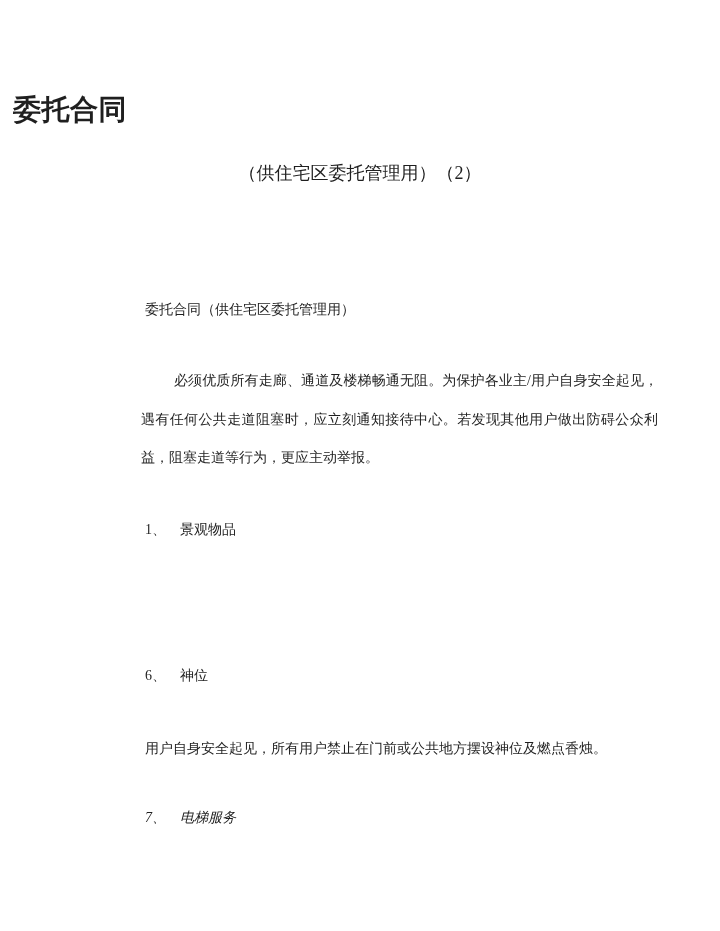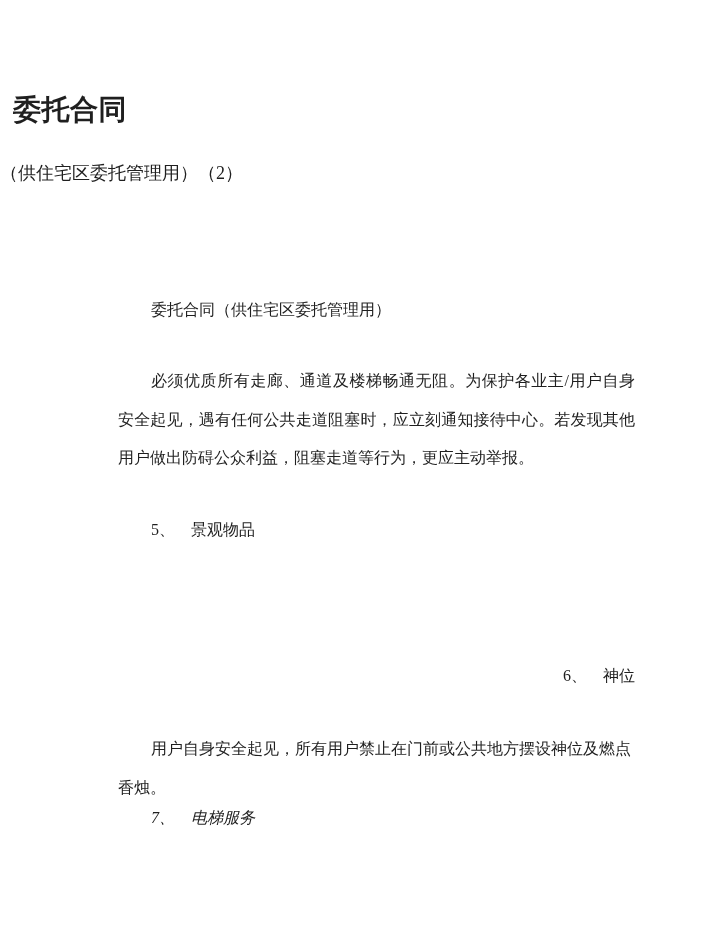--- a/index.html
+++ b/index.html
@@ -27,62 +27,64 @@
     font-weight: bold;
     line-height: 1.15;
     letter-spacing: 0.5px;
   }
   .doc-subtitle {
     position: absolute;
     top: 163px;
     left: 0;
     width: 720px;
     margin: 0;
+    text-align: center;
     font-size: 18px;
     font-weight: normal;
     line-height: 1.2;
   }
   .para {
     position: absolute;
-    left: 118px;
+    left: 112px;
     width: 517px;
     margin: 0;
-    font-size: 16px;
+    font-size: 14px;
     line-height: 38.5px;
     text-indent: 33px;
     text-align: left;
     word-break: normal;
     line-break: strict;
     white-space: pre-wrap;
   }
   .para.justified {
     text-align: justify;
+    margin-left: 29px;
   }
   .p-heading-line { top: 291px; }
   .p-body        { top: 362px; }
   .p-item-5      { top: 511px; }
   .p-body-5      { top: 584px; }
-  .p-item-6      { top: 657px; text-align: right; }
+  .p-item-6      { top: 657px; }
   .p-body-6      { top: 730px; }
   .p-item-7      { top: 799px; font-style: italic; }
 </style>
 </head>
 <body>
 
 <div class="page">
 
   <h1 class="doc-title">委托合同</h1>
 
   <div class="doc-subtitle">（供住宅区委托管理用）（2）</div>
 
   <p class="para p-heading-line">委托合同（供住宅区委托管理用）</p>
 
   <p class="para p-body justified">必须优质所有走廊、通道及楼梯畅通无阻。为保护各业主/用户自身安全起见，遇有任何公共走道阻塞时，应立刻通知接待中心。若发现其他用户做出防碍公众利益，阻塞走道等行为，更应主动举报。</p>
 
-  <p class="para p-item-5">5、　景观物品</p>
+  <p class="para p-item-5">1、　景观物品</p>
 
 
   <p class="para p-item-6">6、　神位</p>
 
   <p class="para p-body-6">用户自身安全起见，所有用户禁止在门前或公共地方摆设神位及燃点香烛。</p>
 
   <p class="para p-item-7">7、　电梯服务</p>
 
 </div>
 

